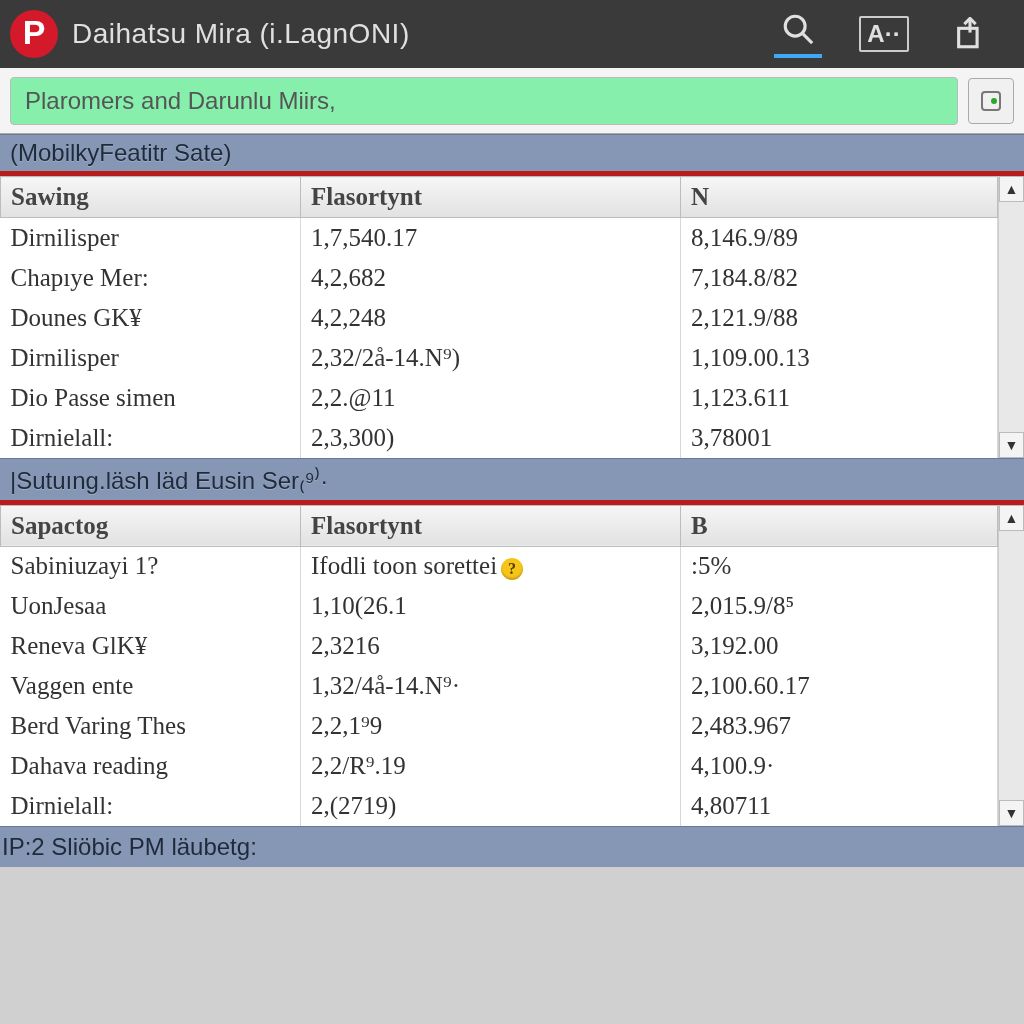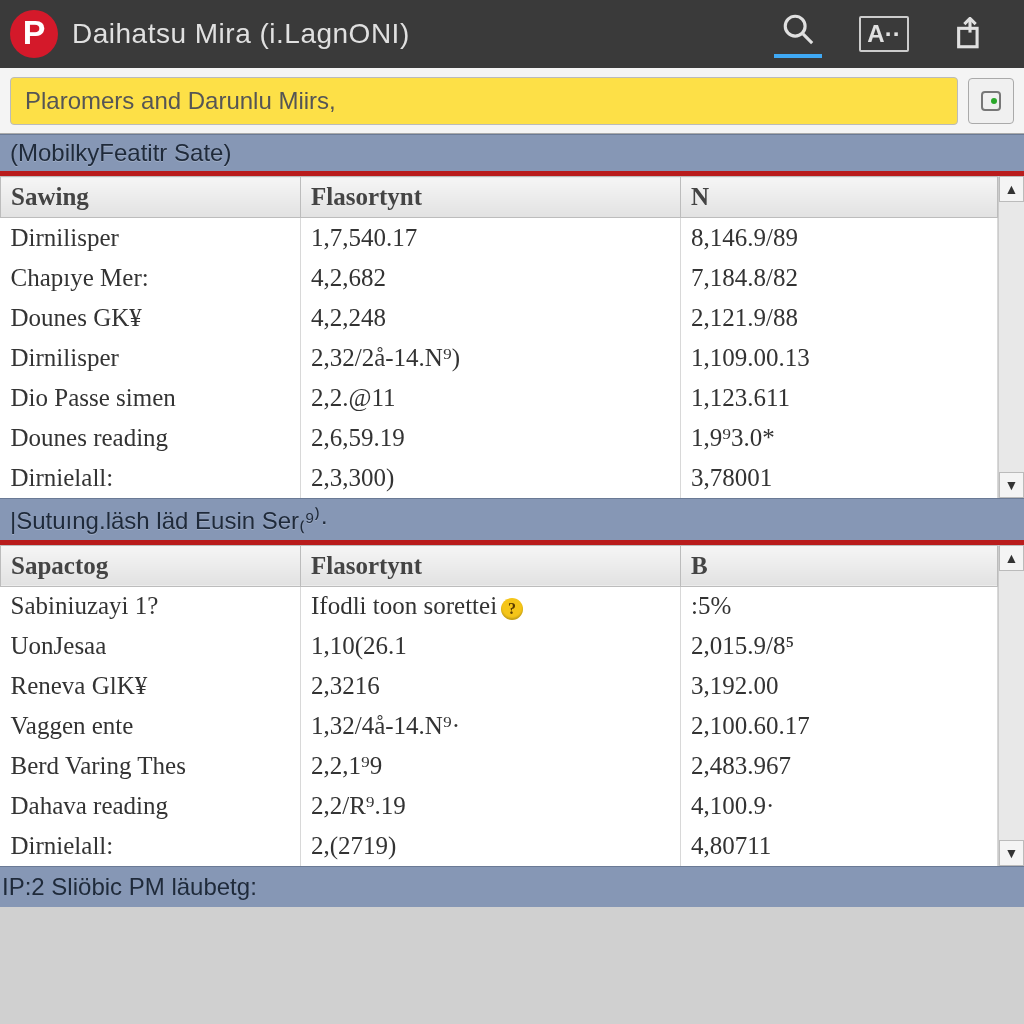--- a/index.html
+++ b/index.html
@@ -48,21 +48,21 @@
       background: #f4f4f4;
       height: 66px;
       display: flex; align-items: center;
       padding: 8px 10px;
       gap: 10px;
       border-bottom: 1px solid #aaa;
     }
     .searchbar {
       flex: 1;
       height: 48px;
-      background: #fde047;
+      background: #86efac;
       border: 1px solid #bbb;
       border-radius: 4px;
       padding: 0 14px;
       font-size: 24px;
       color: #555;
     }
     .go-btn {
       width: 46px; height: 46px;
       border: 1px solid #aaa;
       border-radius: 4px;
@@ -210,25 +210,20 @@
           <td>Dirnilisper</td>
           <td>2,32/2å-14.N⁹)</td>
           <td>1,109.00.13</td>
         </tr>
         <tr>
           <td>Dio Passe simen</td>
           <td>2,2.@11</td>
           <td>1,123.611</td>
         </tr>
         <tr>
-          <td>Dounes reading</td>
-          <td>2,6,59.19</td>
-          <td>1,9⁹3.0*</td>
-        </tr>
-        <tr>
           <td>Dirnielall:</td>
           <td>2,3,300)</td>
           <td>3,78001</td>
         </tr>
       </tbody>
   </table>
   <div class="scrollbar">
     <div class="scroll-up">▲</div>
     <div class="scroll-track"></div>
     <div class="scroll-down">▼</div>

